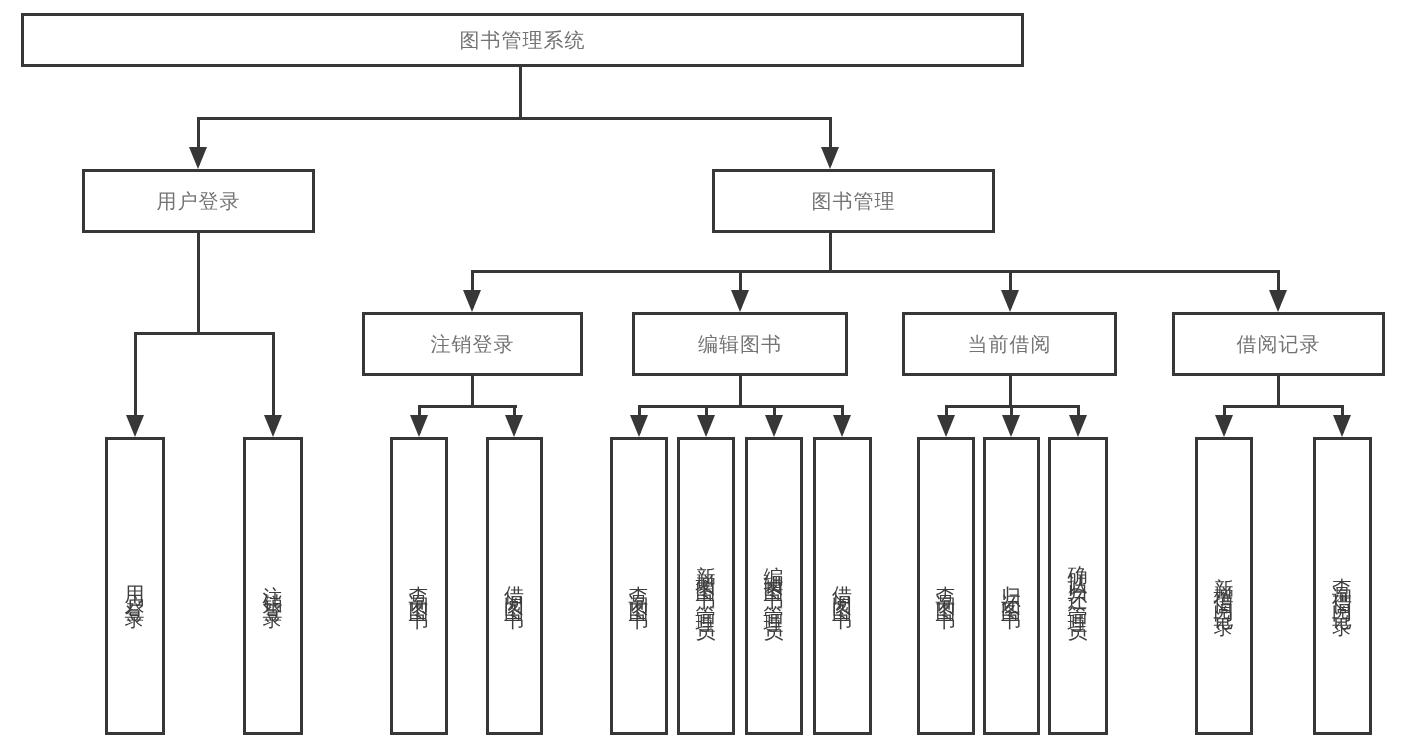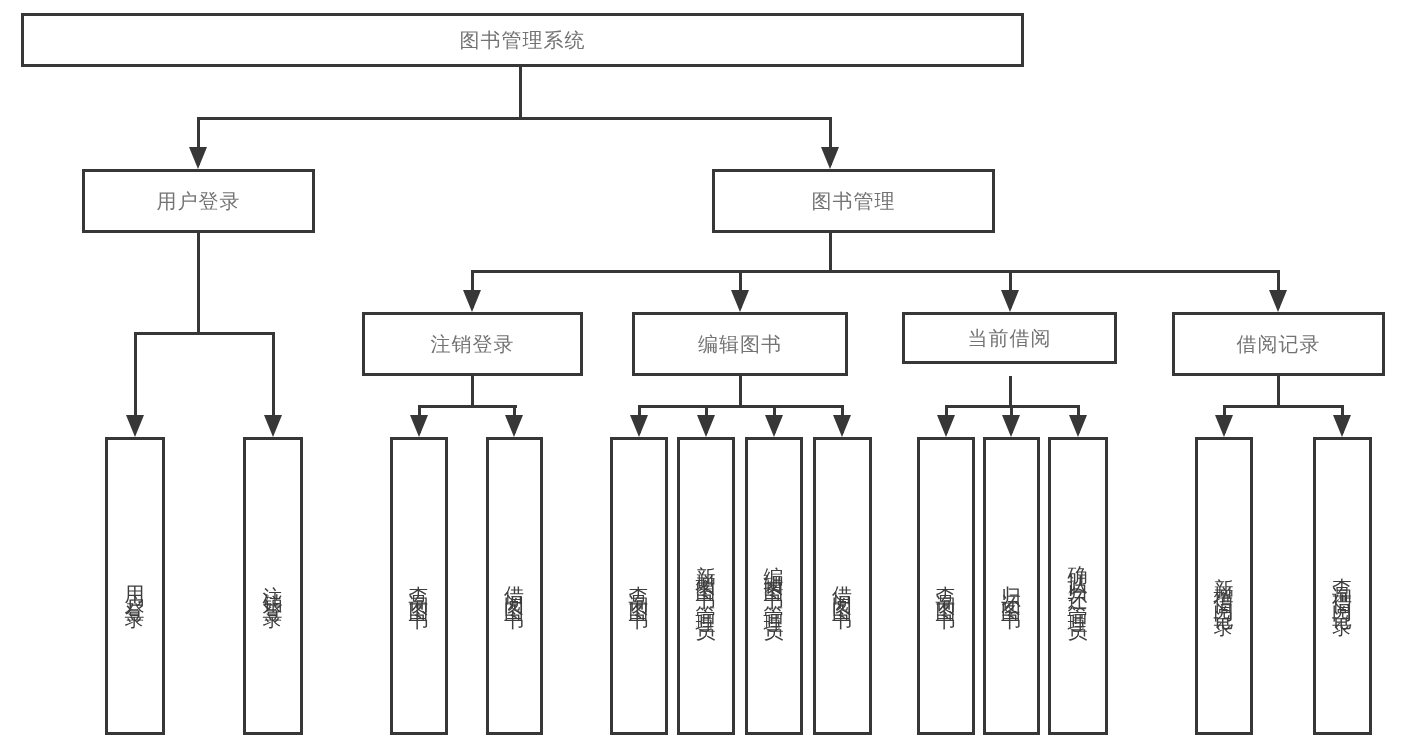--- a/index.html
+++ b/index.html
@@ -98,21 +98,21 @@
   <div class="arr" style="left:1215px; top:415px;"></div>
   <div class="arr" style="left:1333px; top:415px;"></div>
 
   <div class="box" style="left:21px; top:13px; width:1003px; height:54px;">图书管理系统</div>
 
   <div class="box" style="left:82px; top:169px; width:233px; height:64px;">用户登录</div>
   <div class="box" style="left:712px; top:169px; width:283px; height:64px;">图书管理</div>
 
   <div class="box" style="left:362px; top:312px; width:221px; height:64px;">注销登录</div>
   <div class="box" style="left:632px; top:312px; width:216px; height:64px;">编辑图书</div>
-  <div class="box" style="left:902px; top:312px; width:215px; height:52px;">当前借阅</div>
+  <div class="box" style="left:902px; top:312px; width:215px; height:64px;">当前借阅</div>
   <div class="box" style="left:1172px; top:312px; width:213px; height:64px;">借阅记录</div>
 
   <div class="vbox" style="left:105px; top:437px; width:60px; height:298px;">用户登录</div>
   <div class="vbox" style="left:243px; top:437px; width:60px; height:298px;">注销登录</div>
 
   <div class="vbox" style="left:390px; top:437px; width:58px; height:298px;">查询图书</div>
   <div class="vbox" style="left:486px; top:437px; width:57px; height:298px;">借阅图书</div>
 
   <div class="vbox" style="left:610px; top:437px; width:58px; height:298px;">查询图书</div>
   <div class="vbox" style="left:677px; top:437px; width:58px; height:298px;">新增图书（管理员）</div>

